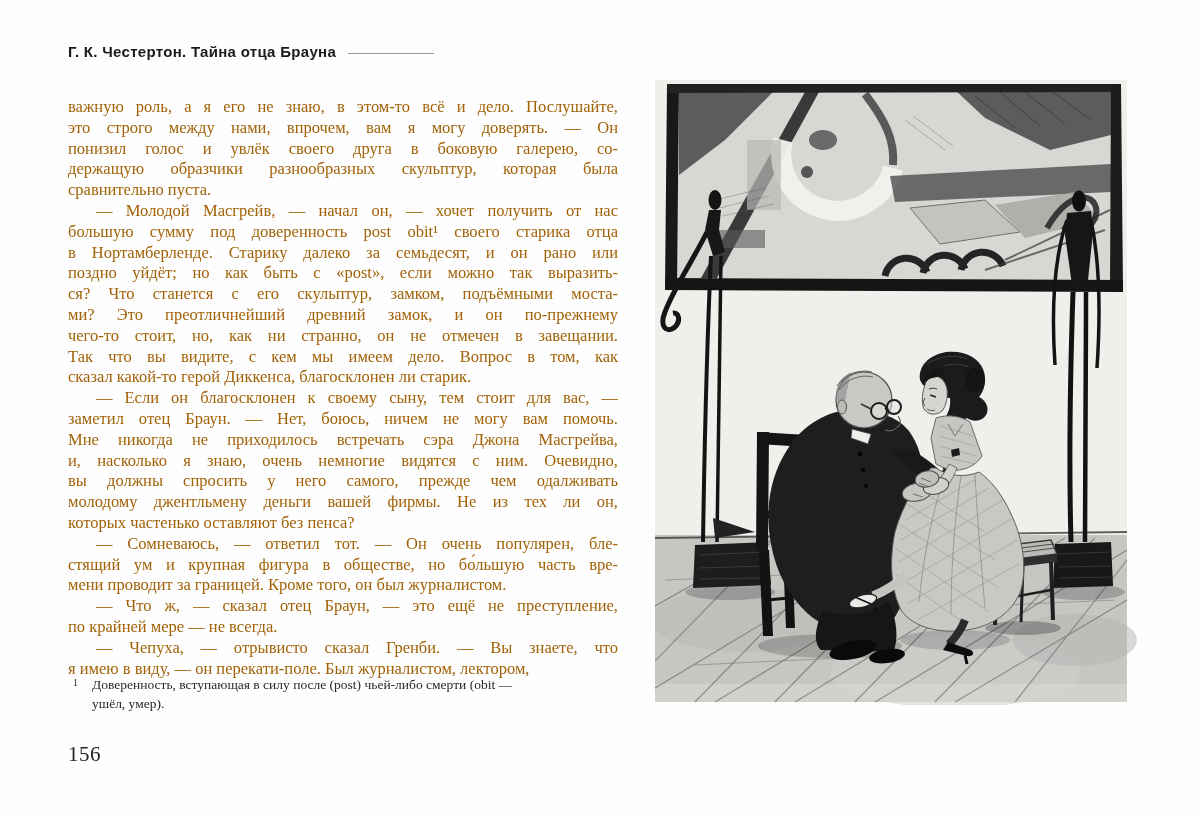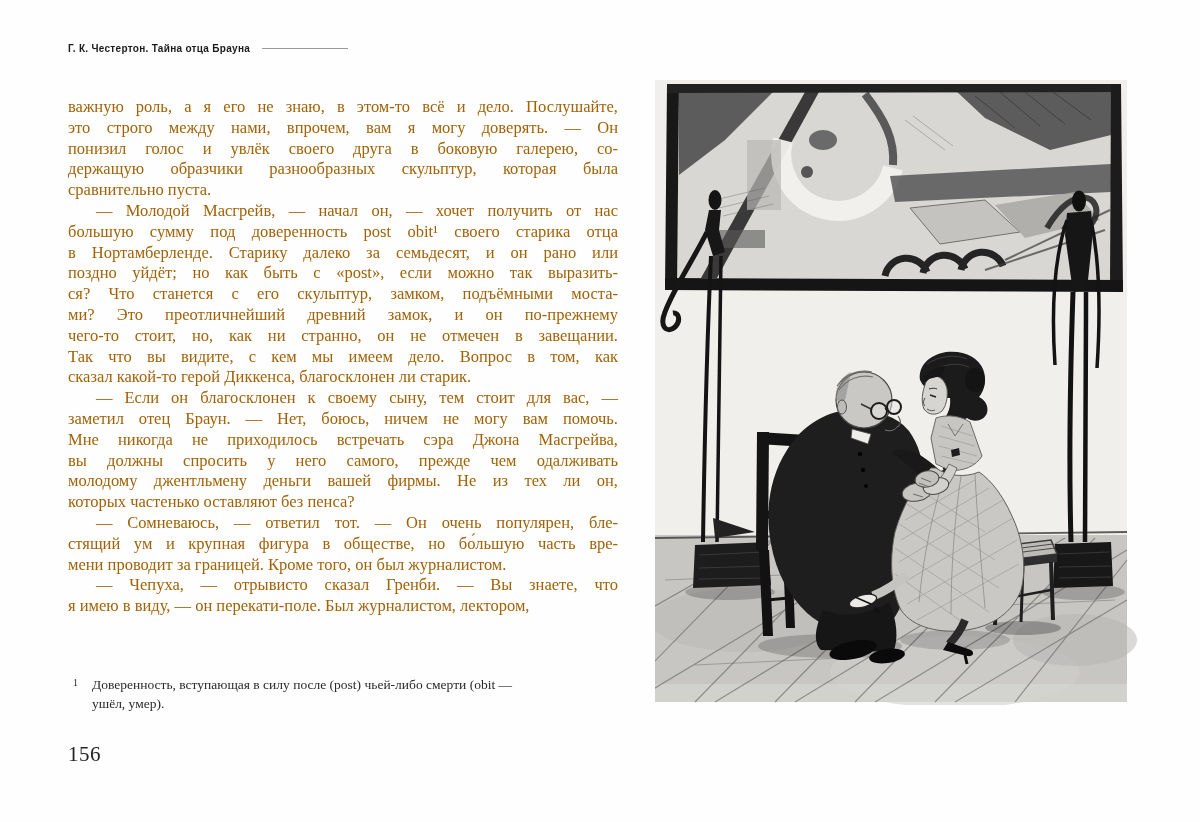--- a/index.html
+++ b/index.html
@@ -9,21 +9,21 @@
     font-family:"Liberation Serif", serif;
     color:#222120;
     overflow:hidden;
   }
   .page{position:relative;width:1200px;height:822px;background:#fefefe;}
 
   
   .running-head{
     position:absolute;left:68px;top:43px;
     font-family:"Liberation Sans", sans-serif;
-    font-weight:bold;font-size:10px;letter-spacing:.3px;color:#1b1b1b;
+    font-weight:bold;font-size:15px;letter-spacing:.3px;color:#1b1b1b;
     white-space:nowrap;
   }
   .head-rule{
     display:inline-block;width:86px;height:0;
     border-top:1.4px solid #9a9a9a;
     margin-left:12px;vertical-align:3px;
   }
 
   
   .text-column{
@@ -79,28 +79,33 @@
         <div class="line">ся? Что станется с его скульптур, замком, подъёмными моста-</div>
         <div class="line">ми? Это преотличнейший древний замок, и он по-прежнему</div>
         <div class="line">чего-то стоит, но, как ни странно, он не отмечен в завещании.</div>
         <div class="line">Так что вы видите, с кем мы имеем дело. Вопрос в том, как</div>
         <div class="line last">сказал какой-то герой Диккенса, благосклонен ли старик.</div>
       </div>
       <div class="para indent">
         <div class="line">— Если он благосклонен к своему сыну, тем стоит для вас, —</div>
         <div class="line">заметил отец Браун. — Нет, боюсь, ничем не могу вам помочь.</div>
         <div class="line">Мне никогда не приходилось встречать сэра Джона Масгрейва,</div>
+        <div class="line">и, насколько я знаю, очень немногие видятся с ним. Очевидно,</div>
         <div class="line">вы должны спросить у него самого, прежде чем одалживать</div>
         <div class="line">молодому джентльмену деньги вашей фирмы. Не из тех ли он,</div>
         <div class="line last">которых частенько оставляют без пенса?</div>
       </div>
       <div class="para indent">
         <div class="line">— Сомневаюсь, — ответил тот. — Он очень популярен, бле-</div>
         <div class="line">стящий ум и крупная фигура в обществе, но бо́льшую часть вре-</div>
         <div class="line last">мени проводит за границей. Кроме того, он был журналистом.</div>
+      </div>
+      <div class="para indent">
+        <div class="line">— Что ж, — сказал отец Браун, — это ещё не преступление,</div>
+        <div class="line last">по крайней мере — не всегда.</div>
       </div>
       <div class="para indent">
         <div class="line">— Чепуха, — отрывисто сказал Гренби. — Вы знаете, что</div>
         <div class="line last">я имею в виду, — он перекати-поле. Был журналистом, лектором,</div>
       </div>
     </div>
 
   <div class="footnote">
     <span class="fn-marker">1</span>
     <div>

